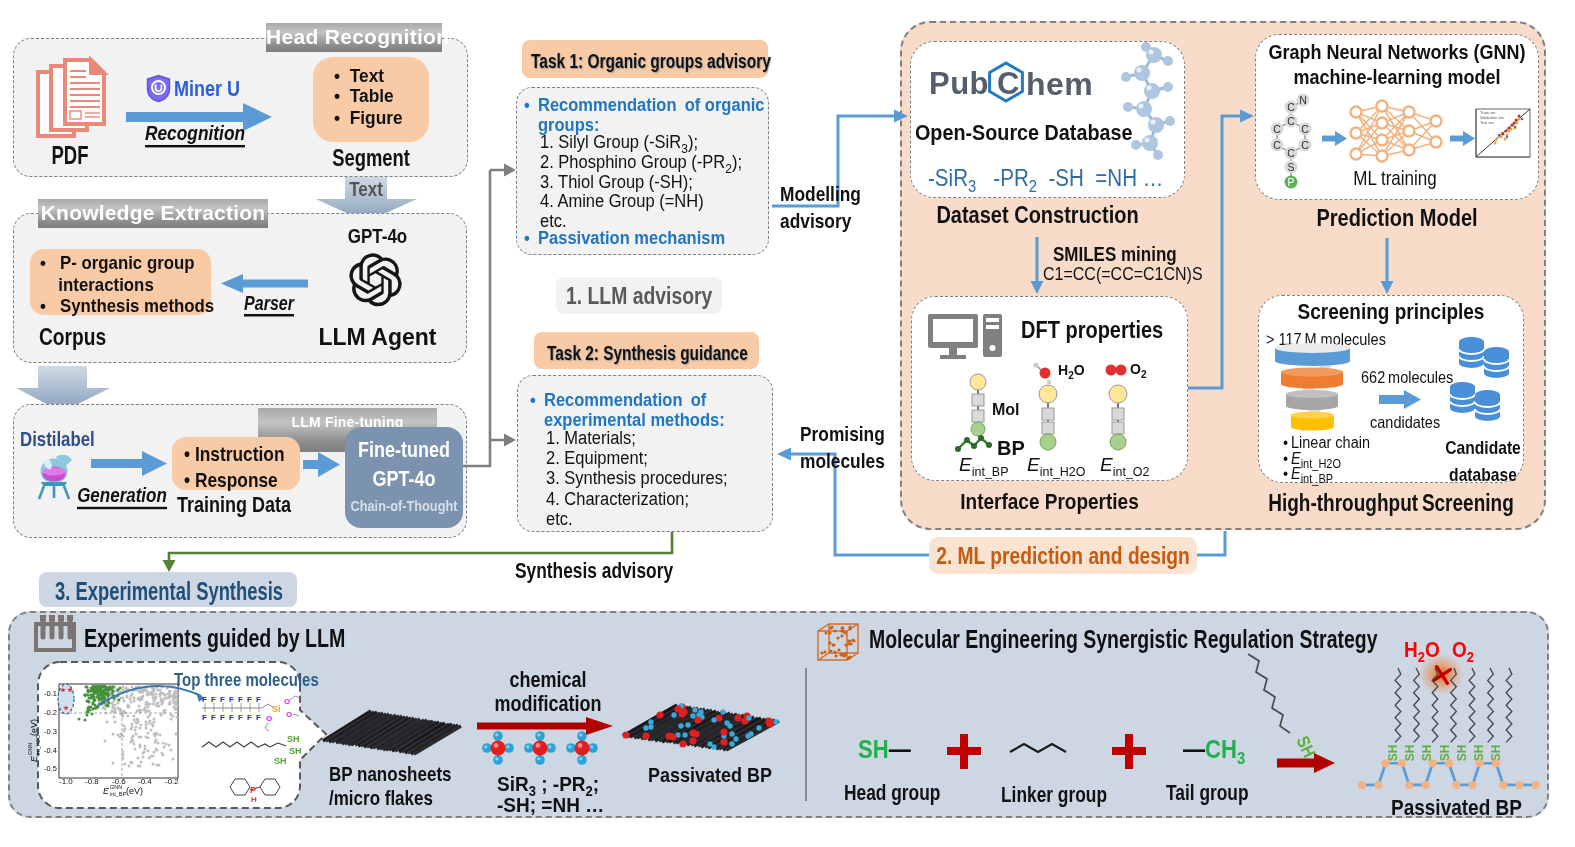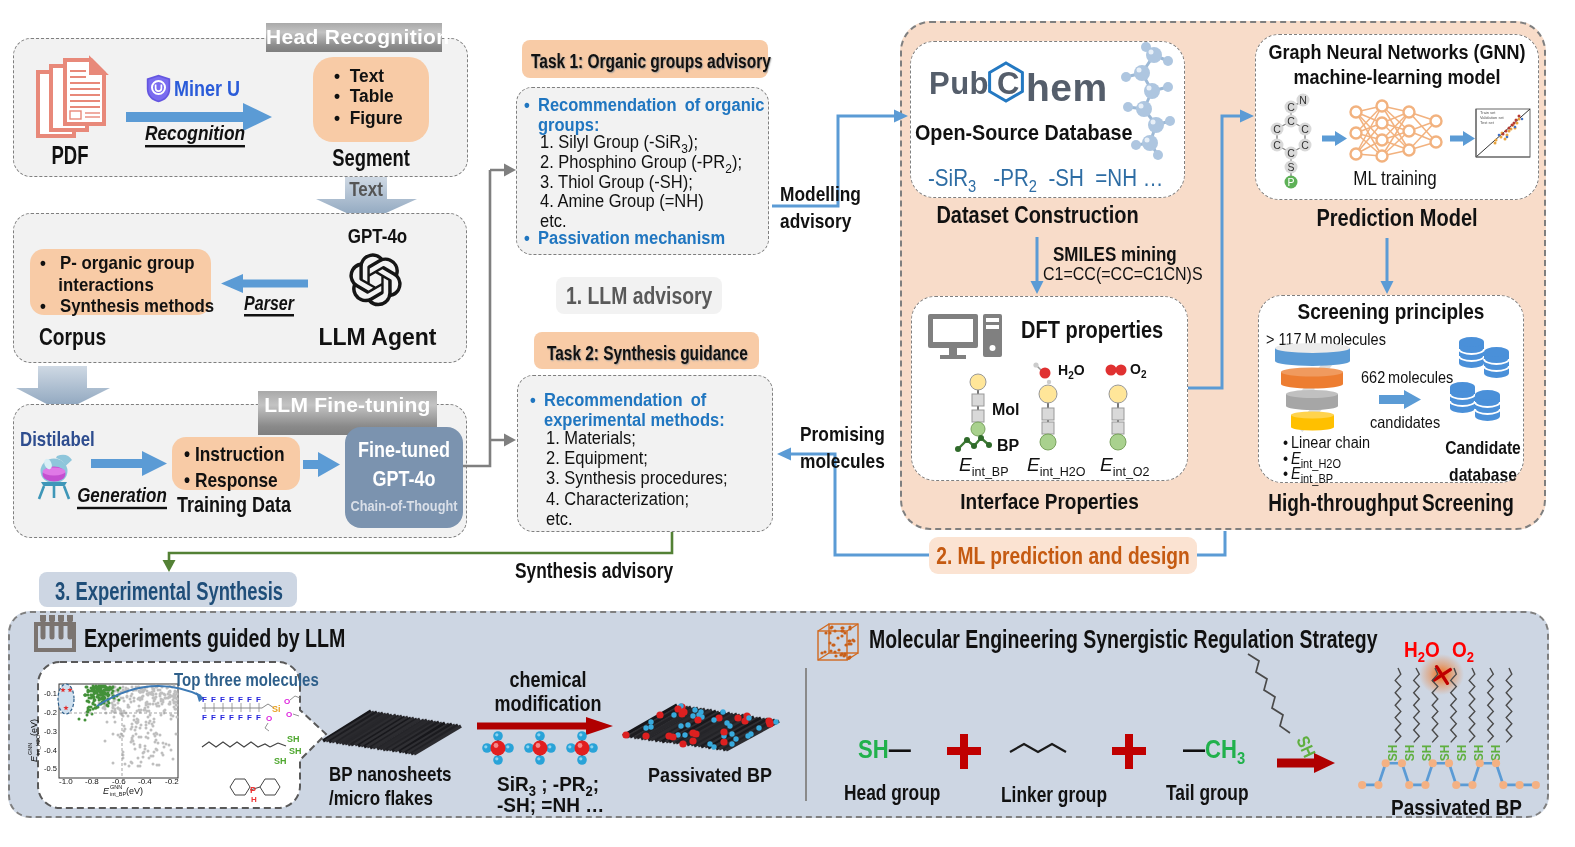--- a/index.html
+++ b/index.html
@@ -61,20 +61,21 @@
         <linearGradient id="garr" x1="0" y1="0" x2="0" y2="1">
     <stop offset="0" stop-color="#cfd9e4"></stop>
           <stop offset="1" stop-color="#87a0ba"></stop>
   </linearGradient>
       </defs>
   <path d="M29 0 h42 v22 h30 L50 45 0 22 h29 z" fill="url(#garr)"></path>
 </svg>
 <div class="abs b ctr" style="left:330px;top:180px;width:72px;font-size:17px;color:#555;transform:scale(1,1.15)">Text</div>
 
 <div class="dashpanel" style="left:13px;top:213px;width:454px;height:150px"></div>
+<div class="hdr" style="left:38px;top:199px;width:230px;height:29px;font-size:21px;line-height:28px;letter-spacing:.2px">Knowledge Extraction</div>
 <div class="abs b ctr" style="left:330px;top:227px;width:95px;font-size:17px;transform:scale(1,1.2)">GPT-4o</div>
 <svg class="abs" style="left:349px;top:253px" width="53" height="55" viewBox="0 0 24 24.6">
   <path fill="#151515" d="M22.2819 9.8211a5.9847 5.9847 0 0 0-.5157-4.9108 6.0462 6.0462 0 0 0-6.5098-2.9A6.0651 6.0651 0 0 0 4.9807 4.1818a5.9847 5.9847 0 0 0-3.9977 2.9 6.0462 6.0462 0 0 0 .7427 7.0966 5.98 5.98 0 0 0 .511 4.9107 6.051 6.051 0 0 0 6.5146 2.9001A5.9847 5.9847 0 0 0 13.2599 24a6.0557 6.0557 0 0 0 5.7718-4.2058 5.9894 5.9894 0 0 0 3.9977-2.9001 6.0557 6.0557 0 0 0-.7475-7.073zm-9.022 12.6081a4.4755 4.4755 0 0 1-2.8764-1.0408l.1419-.0804 4.7783-2.7582a.7948.7948 0 0 0 .3927-.6813v-6.7369l2.02 1.1686a.071.071 0 0 1 .038.052v5.5826a4.504 4.504 0 0 1-4.4945 4.4944zm-9.6607-4.1254a4.4708 4.4708 0 0 1-.5346-3.0137l.142.0852 4.783 2.7582a.7712.7712 0 0 0 .7806 0l5.8428-3.3685v2.3324a.0804.0804 0 0 1-.0332.0615L9.74 19.9502a4.4992 4.4992 0 0 1-6.1408-1.6464zM2.3408 7.8956a4.485 4.485 0 0 1 2.3655-1.9728V11.6a.7664.7664 0 0 0 .3879.6765l5.8144 3.3543-2.0201 1.1685a.0757.0757 0 0 1-.071 0l-4.8303-2.7865A4.504 4.504 0 0 1 2.3408 7.8956zm16.5963 3.8558L13.1038 8.364 15.1192 7.2a.0757.0757 0 0 1 .071 0l4.8303 2.7913a4.4944 4.4944 0 0 1-.6765 8.1042v-5.6772a.79.79 0 0 0-.407-.667zm2.0107-3.0231l-.142-.0852-4.7735-2.7818a.7759.7759 0 0 0-.7854 0L9.409 9.2297V6.8974a.0662.0662 0 0 1 .0284-.0615l4.8303-2.7866a4.4992 4.4992 0 0 1 6.6802 4.66zM8.3065 12.863l-2.02-1.1638a.0804.0804 0 0 1-.038-.0567V6.0742a4.4992 4.4992 0 0 1 7.3757-3.4537l-.142.0805L8.704 5.459a.7948.7948 0 0 0-.3927.6813zm1.0976-2.3654l2.602-1.4998 2.6069 1.4998v2.9994l-2.5974 1.4997-2.6067-1.4997Z"></path>
 </svg>
 <div class="abs b ctr" style="left:305px;top:324px;width:145px;font-size:23px;transform:scale(1,1.06)">LLM Agent</div>
 <div class="peach" style="left:30px;top:249px;width:181px;height:66px;border-radius:14px"></div>
 <div class="abs b" style="left:40px;top:252px;font-size:16.5px;line-height:19.2px;transform:scale(1.02,1.14);transform-origin:0 0">•&nbsp;&nbsp;&nbsp;P- organic group<br><span style="padding-left:18px">interactions</span><br>•&nbsp;&nbsp;&nbsp;Synthesis methods</div>
 <div class="abs b" style="left:39px;top:323px;font-size:24px;transform:scale(.8,1);transform-origin:0 0">Corpus</div>
 <svg class="abs" style="left:221px;top:274px" width="87" height="19" viewBox="0 0 87 19">
   <path d="M87 5.5 h-65 v-5.5 l-22 9.5 22 9.5 v-5.5 h65 z" fill="#5b9bd5"></path>
@@ -84,21 +85,21 @@
   <defs>
         <linearGradient id="garr2" x1="0" y1="0" x2="0" y2="1">
     <stop offset="0" stop-color="#cfd9e4"></stop>
           <stop offset="1" stop-color="#87a0ba"></stop>
   </linearGradient>
       </defs>
   <path d="M22 0 h49 v22 h23 L46 46 0 22 h22 z" fill="url(#garr2)"></path>
 </svg>
 
 <div class="dashpanel" style="left:13px;top:404px;width:454px;height:134px"></div>
-<div class="hdr" style="left:258px;top:391px;width:179px;height:44px;font-size:21px;line-height:28px;letter-spacing:.2px">LLM Fine-tuning</div>
+<div class="hdr" style="left:258px;top:408px;width:179px;height:44px;font-size:14px;line-height:28px;letter-spacing:.2px">LLM Fine-tuning</div>
 <div class="abs b" style="left:20px;top:429px;font-size:16px;color:#2e4d8f;transform:scale(1.05,1.22);transform-origin:0 0">Distilabel</div>
 <svg class="abs" style="left:36px;top:449px" width="40" height="52" viewBox="0 0 40 52">
   <ellipse cx="18" cy="22" rx="13.5" ry="12.5" fill="#8ec6db"></ellipse>
   <path d="M21 7 q10 -4 15 4 l-6.5 6 q-2 -6 -9.5 -8z" fill="#8ec6db"></path>
   <ellipse cx="18" cy="25" rx="11.5" ry="7.5" fill="#c44fd0"></ellipse>
   <ellipse cx="18" cy="22.5" rx="11.5" ry="4" fill="#df79e6"></ellipse>
   <ellipse cx="12" cy="15" rx="3.5" ry="5.5" fill="#d9eff6" transform="rotate(-22 12 15)"></ellipse>
   <path d="M5 33 h26 l-2.5 4 h-21 z" fill="#3f97b8"></path>
   <path d="M8 37 l-5 13 M28 37 l5 13 M18 37 v12" stroke="#3f97b8" stroke-width="2.6"></path>
 </svg>
@@ -162,21 +163,21 @@
 <div class="abs b" style="left:800px;top:423px;font-size:17px;transform:scale(1.02,1.2);transform-origin:0 0">Promising</div>
 <div class="abs b" style="left:800px;top:450px;font-size:17px;transform:scale(1.02,1.2);transform-origin:0 0">molecules</div>
 <div class="abs b" style="left:515px;top:559px;font-size:17px;transform:scale(1.02,1.25);transform-origin:0 0">Synthesis advisory</div>
 
 <div class="abs" style="left:910px;top:41px;width:275px;height:157px;background:#fff;border:1.6px dashed #7f7f7f;border-radius:24px;box-sizing:border-box"></div>
 <div class="abs b" style="left:929px;top:66px;font-size:31px;color:#555e6b;letter-spacing:.5px">Pub</div>
 <svg class="abs" style="left:987px;top:61px" width="38" height="42" viewBox="0 0 38 42">
   <path d="M19 2 L35.4 11.5 V30.5 L19 40 L2.6 30.5 V11.5 Z" fill="none" stroke="#2479c2" stroke-width="3"></path>
 </svg>
 <div class="abs b" style="left:997px;top:66px;font-size:31px;color:#555e6b">C</div>
-<div class="abs b" style="left:1026px;top:66px;font-size:39px;color:#555e6b;letter-spacing:.5px">hem</div>
+<div class="abs b" style="left:1026px;top:66px;font-size:32px;color:#555e6b;letter-spacing:.5px">hem</div>
 <svg class="abs" style="left:1112px;top:45px" width="62" height="115" viewBox="0 0 62 115">
   <g stroke="#9db9d6" stroke-width="3">
     <line x1="42" y1="10" x2="30" y2="28"></line>
         <line x1="42" y1="10" x2="56" y2="16"></line>
         <line x1="42" y1="10" x2="34" y2="2"></line>
     <line x1="30" y1="28" x2="14" y2="32"></line>
         <line x1="30" y1="28" x2="40" y2="46"></line>
     <line x1="40" y1="46" x2="56" y2="42"></line>
         <line x1="40" y1="46" x2="32" y2="64"></line>
     <line x1="32" y1="64" x2="16" y2="62"></line>
@@ -258,21 +259,21 @@
   <circle cx="96" cy="5" r="2.6" fill="#ccc"></circle>
   <circle cx="109" cy="22" r="2.2" fill="#ccc"></circle>
   <circle cx="178" cy="34" r="9" fill="#ffe699" stroke="#999"></circle>
   <rect x="172" y="48" width="12" height="12" fill="#d9d9d9" stroke="#999"></rect>
   <rect x="172" y="62" width="12" height="12" fill="#d9d9d9" stroke="#999"></rect>
   <circle cx="178" cy="82" r="8" fill="#a9d18e" stroke="#7aa35e"></circle>
   <circle cx="171" cy="10" r="5.5" fill="#e03131"></circle>
   <circle cx="181" cy="10" r="5.5" fill="#e03131"></circle>
 </svg>
 <div class="abs b" style="left:992px;top:401px;font-size:16px">Mol</div>
-<div class="abs b" style="left:997px;top:437px;font-size:16px">BP</div>
+<div class="abs b" style="left:997px;top:437px;font-size:20px">BP</div>
 <div class="abs b" style="left:1058px;top:362px;font-size:14px">H<sub style="font-size:10px">2</sub>O</div>
 <div class="abs b" style="left:1130px;top:361px;font-size:14px">O<sub style="font-size:10px">2</sub></div>
 <div class="abs" style="left:959px;top:454px;font-size:19px"><i>E</i><sub style="font-size:12.5px">int_BP</sub></div>
 <div class="abs" style="left:1027px;top:454px;font-size:19px"><i>E</i><sub style="font-size:12.5px">int_H2O</sub></div>
 <div class="abs" style="left:1100px;top:454px;font-size:19px"><i>E</i><sub style="font-size:12.5px">int_O2</sub></div>
 <div class="abs b ctr" style="left:911px;top:491px;width:277px;font-size:19px;transform:scale(1,1.2)">Interface Properties</div>
 
 <div class="abs" style="left:929px;top:537px;width:268px;height:37px;background:#fbe3d2;border-radius:9px"></div>
 <div class="abs b ctr" style="left:929px;top:545px;width:268px;font-size:20px;color:#c55a11;transform:scale(.96,1.15)">2. ML prediction and design</div>
 

